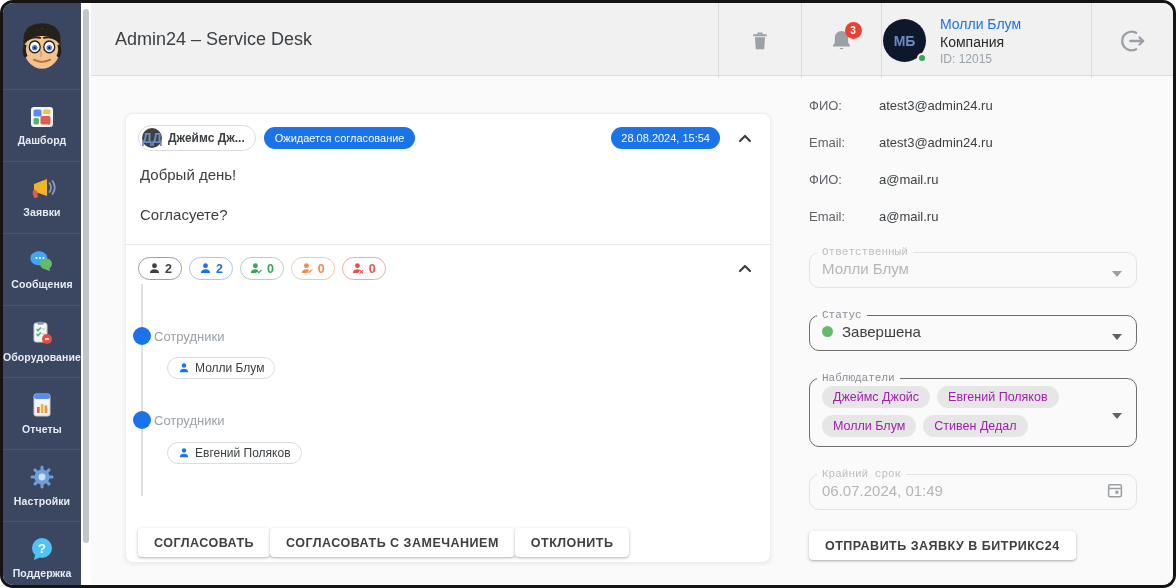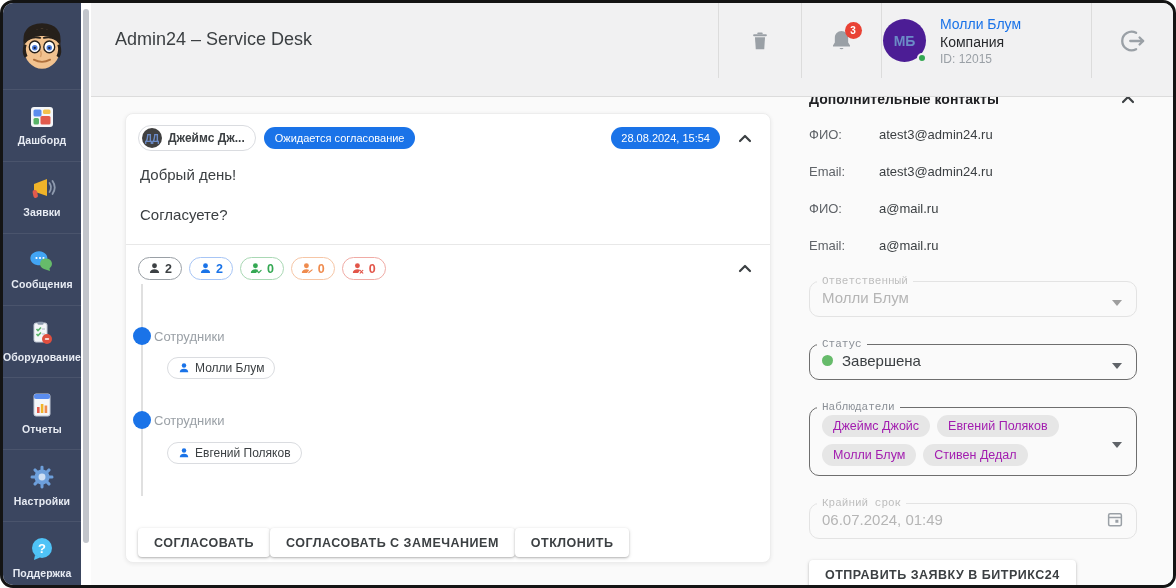--- a/index.html
+++ b/index.html
@@ -8,41 +8,41 @@
 
   
   .sidebar { position:absolute; left:0; top:0; width:78px; height:100%; background:#3b4660; z-index:3; }
   .side-avatar { height:86px; display:flex; align-items:center; justify-content:center; }
   .side-item { height:72px; border-top:1px solid rgba(255,255,255,.08); display:flex; flex-direction:column; align-items:center; justify-content:center; gap:5px; cursor:pointer; }
   .side-item .lbl { font-size:10.5px; font-weight:600; color:#e7ebf3; letter-spacing:.1px; white-space:nowrap; }
   .side-scroll { position:absolute; left:78px; top:0; width:10px; height:100%; background:#ffffff; z-index:3; }
   .side-scroll .thumb { position:absolute; left:2px; top:6px; width:6px; height:534px; background:#c2c5cb; border-radius:3px; }
 
   
-  .header { position:absolute; left:88px; top:0; right:0; height:94px; background:#f1f1f2; border-bottom:1px solid #dcdcdc; z-index:2;padding-left:34px; }
+  .header { position:absolute; left:88px; top:0; right:0; height:73px; background:#f1f1f2; border-bottom:1px solid #dcdcdc; z-index:2;padding-left:34px; }
   .hdr-title { position:absolute; left:24px; top:26px; font-size:18px; color:#3c4043; }
   .hdr-div { position:absolute; top:0; width:1px; height:75px; background:#dcdcdc; }
   .hdr-ic { position:absolute; top:0; height:75px; display:flex; align-items:center; justify-content:center; cursor:pointer; }
   .bell-wrap { position:relative; }
   .bell-badge { position:absolute; top:-6px; right:-8px; min-width:17px; height:17px; border-radius:9px; background:#e94235; color:#fff; font-size:10px; font-weight:700; display:flex; align-items:center; justify-content:center; padding:0 3px; }
   .user-block { position:absolute; left:792px; top:0; height:75px; display:flex; align-items:center; gap:14px; }
-  .mb-avatar { position:relative; width:43px; height:43px; border-radius:50%; background:#4c1d95; display:flex; align-items:center; justify-content:center; color:#6b8bc7; font-size:14px; font-weight:600; }
+  .mb-avatar { position:relative; width:43px; height:43px; border-radius:50%; background:#0f172a; display:flex; align-items:center; justify-content:center; color:#6b8bc7; font-size:14px; font-weight:600; }
   .mb-dot { position:absolute; right:-1px; bottom:-1px; width:10px; height:10px; border-radius:50%; background:#34a853; border:2px solid #f1f1f2; }
   .user-name { font-size:14px; color:#1a73e8; font-weight:500; }
   .user-company { font-size:14px; color:#27292c; margin-top:2px; }
   .user-id { font-size:12px; color:#9aa0a6; margin-top:2px; }
 
   
   .content { position:absolute; left:88px; top:75px; right:0; bottom:0; background:#fafafa; }
 
   
   .card { position:absolute; left:34px; top:35px; width:646px; height:450px; background:#fff; border-radius:8px; border:1px solid #ededed; box-shadow:0 1px 4px rgba(0,0,0,.07); }
   .msg-head { position:absolute; left:12px; right:14px; top:11px; display:flex; align-items:center; gap:8px; }
   .author-chip { display:inline-flex; align-items:center; gap:6px; border:1px solid #dadce0; border-radius:14px; padding:2px 10px 2px 3px; background:#fff; cursor:pointer; }
-  .author-ava { width:20px; height:20px; border-radius:50%; background:#404040; color:#6b8bc7; font-size:10px; font-weight:700; display:flex; align-items:center; justify-content:center; }
+  .author-ava { width:20px; height:20px; border-radius:50%; background:#404040; color:#6b8bc7; font-size:14px; font-weight:700; display:flex; align-items:center; justify-content:center; }
   .author-name { font-size:12px; font-weight:600; color:#3c4043; }
   .status-badge { background:#1a73e8; color:#fff; font-size:11px; border-radius:12px; padding:5px 11px; }
   .spacer { flex:1; }
   .date-pill { background:#1a73e8; color:#fff; font-size:11px; border-radius:11px; padding:5px 10px; }
   .chev-btn { background:none; border:none; cursor:pointer; padding:2px 4px; margin-left:6px; }
   .msg-line1 { position:absolute; left:14px; top:52px; font-size:15px; color:#3c4043; }
   .msg-line2 { position:absolute; left:14px; top:92px; font-size:15px; color:#3c4043; }
   .card-divider { position:absolute; left:0; right:0; top:130px; height:1px; background:#e8e8e8; }
   .counters { position:absolute; left:12px; right:14px; top:143px; display:flex; align-items:center; gap:7px; }
   .cchip { display:inline-flex; align-items:center; gap:4px; height:23px; padding:0 9px; border:1px solid; border-radius:12px; font-size:12.5px; font-weight:600; background:#fff; cursor:pointer; }
@@ -372,30 +372,20 @@
       </span>
 
       <div class="actions">
         <button class="btn">СОГЛАСОВАТЬ</button>
         <button class="btn">СОГЛАСОВАТЬ С ЗАМЕЧАНИЕМ</button>
         <button class="btn">ОТКЛОНИТЬ</button>
       </div>
     </div>
 
     <div class="details">
-      <div class="det-head">
-        <span class="det-title">Дополнительные контакты</span>
-        <button class="chev-btn">
-          <span>
-            <svg width="14" height="9" viewBox="0 0 14 9" fill="none" stroke="#3c4043" stroke-width="2.2" stroke-linecap="round" stroke-linejoin="round">
-                <polyline points="2,7 7,2 12,7"></polyline>
-              </svg>
-          </span>
-        </button>
-      </div>
 
       <div class="contacts">
         <div class="contact-row">
           <span class="contact-label">ФИО:</span>
           <span class="contact-value">atest3@admin24.ru</span>
         </div>
         <div class="contact-row">
           <span class="contact-label">Email:</span>
           <span class="contact-value">atest3@admin24.ru</span>
         </div>

